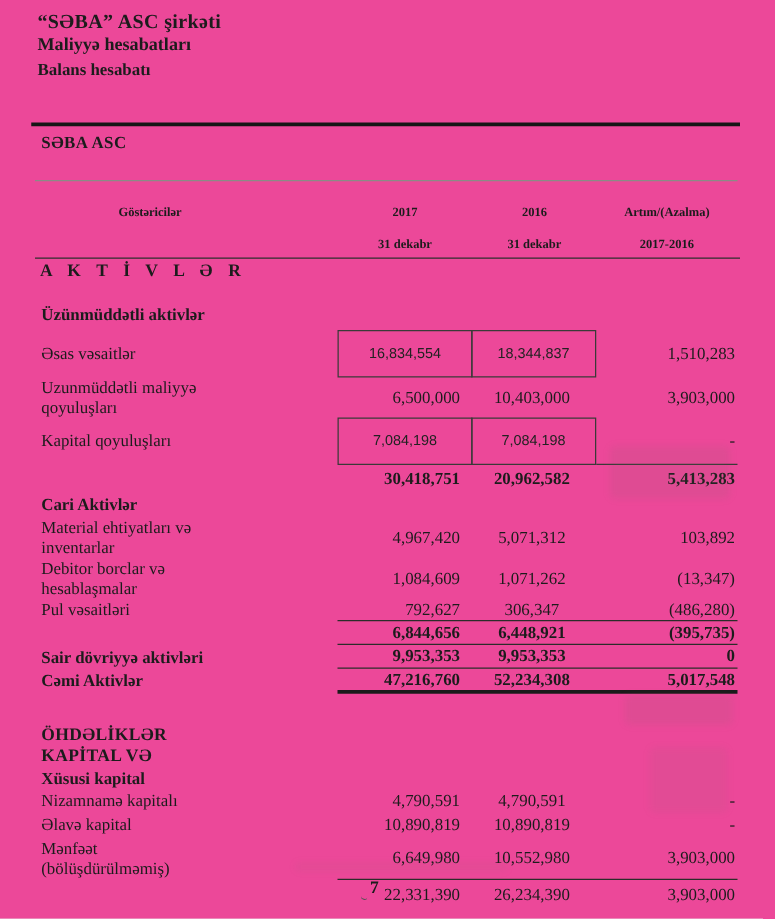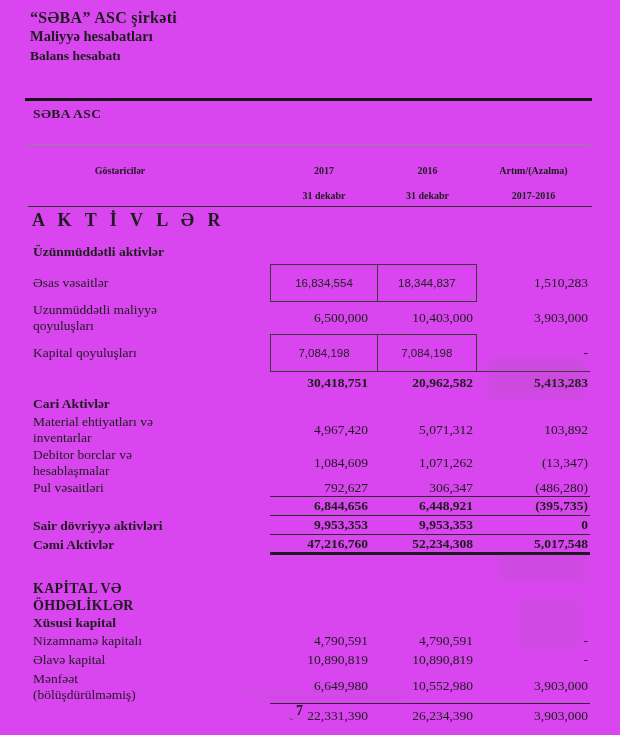--- a/index.html
+++ b/index.html
@@ -1,18 +1,18 @@
 <!DOCTYPE html>
 <html><head>
 <meta charset="utf-8">
 <style>
   html,body{margin:0;padding:0;background:#e9e9e7;}
   .page{
     position:relative; width:620px; height:735px; margin:0 auto;
-    background:#d946ef; overflow:hidden;
+    background:#ec4899; overflow:hidden;
     font-family:"Liberation Serif", serif; color:#1c1c1c;
   }
   
   .letterhead{position:absolute; left:30px; top:8px; line-height:19px;}
   .letterhead .l1{font-size:16px; font-weight:bold; letter-spacing:.3px;}
   .letterhead .l2{font-size:14.5px; font-weight:bold;}
   .letterhead .l3{font-size:13.5px; font-weight:bold;}
   .rule-thick{position:absolute; left:25px; width:567px; top:98px; height:3px; background:#161616;}
   .entity{position:absolute; left:33px; top:106px; font-size:13.5px; font-weight:bold; letter-spacing:.4px;}
   .rule-thin-a{position:absolute; left:28px; width:562px; top:144px; height:1px; background:#8a8a86;}
@@ -23,34 +23,34 @@
 
   
   .thead{position:absolute; left:30px; top:162px; width:560px; font-weight:bold; font-size:10px;}
   .thead .hrow{height:17px; line-height:17px;}
   .thead .hrow + .hrow{margin-top:8px;}
   .thead .hc{text-align:center;}
   .thead .hc.label{transform:translateX(-30px);}
 
   .assets-heading{
     position:absolute; left:32px; top:210px;
-    font-size:18px; font-weight:bold; letter-spacing:4.5px;
+    font-size:14px; font-weight:bold; letter-spacing:4.5px;
   }
 
   
   .tbody{position:absolute; left:30px; top:236px; width:560px; font-size:13.5px;}
   .row{display:grid; grid-template-columns:240px 320px; align-items:center; min-height:19px;}
   .row .label{padding-left:3px; line-height:16px;}
   .row .nums{
     align-self:stretch; display:grid; grid-template-columns:108px 99px 113px;
     align-items:center;
   }
   .row .nums .c{text-align:right; white-space:nowrap;}
   .row .nums .c1{padding-right:10px;}
-  .row .nums .c2{padding-right:4px;}
+  .row .nums .c2{padding-right:4px;text-align:center;}
   .row .nums .c3{padding-right:2px;}
 
   .row.section .label{font-weight:bold;}
   .row.section{min-height:17px;}
   .row.caps .label{font-size:14px; line-height:17px; font-weight:bold; letter-spacing:.3px;}
   .row.bold .label, .row.bold .nums{font-weight:bold;}
   .row.rule-below .nums{border-bottom:1.3px solid #2c2c2a;}
   .row.thick-below .nums{border-bottom:3px solid #1b1b1b;}
 
   
@@ -242,22 +242,22 @@
           <div>Cəmi Aktivlər</div>
         </div>
         <div class="nums">
           <div class="c c1">47,216,760</div>
           <div class="c c2">52,234,308</div>
           <div class="c c3">5,017,548</div>
         </div>
       </div>
       <div class="row section caps" data-key="kapital-ohdelikler-header">
         <div class="label">
+          <div>ÖHDƏLİKLƏR</div>
           <div>KAPİTAL VƏ</div>
-          <div>ÖHDƏLİKLƏR</div>
         </div>
         <div class="nums">
           <div class="c c1"></div>
           <div class="c c2"></div>
           <div class="c c3"></div>
         </div>
       </div>
       <div class="row section" data-key="xususi-kapital-header">
         <div class="label">
           <div>Xüsusi kapital</div>

